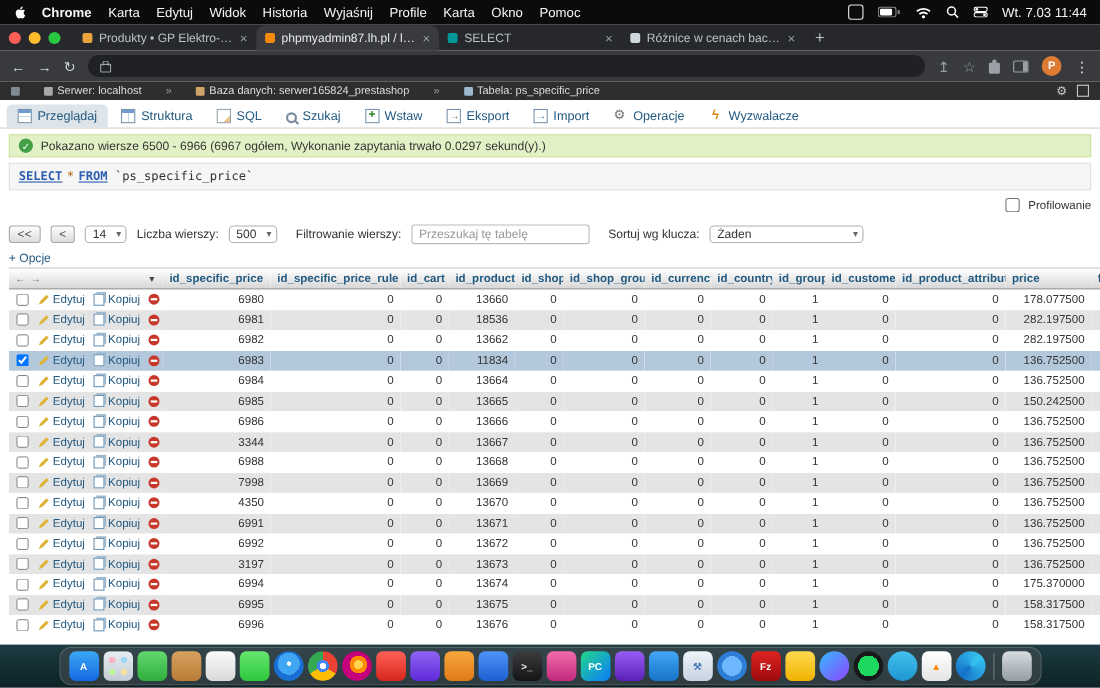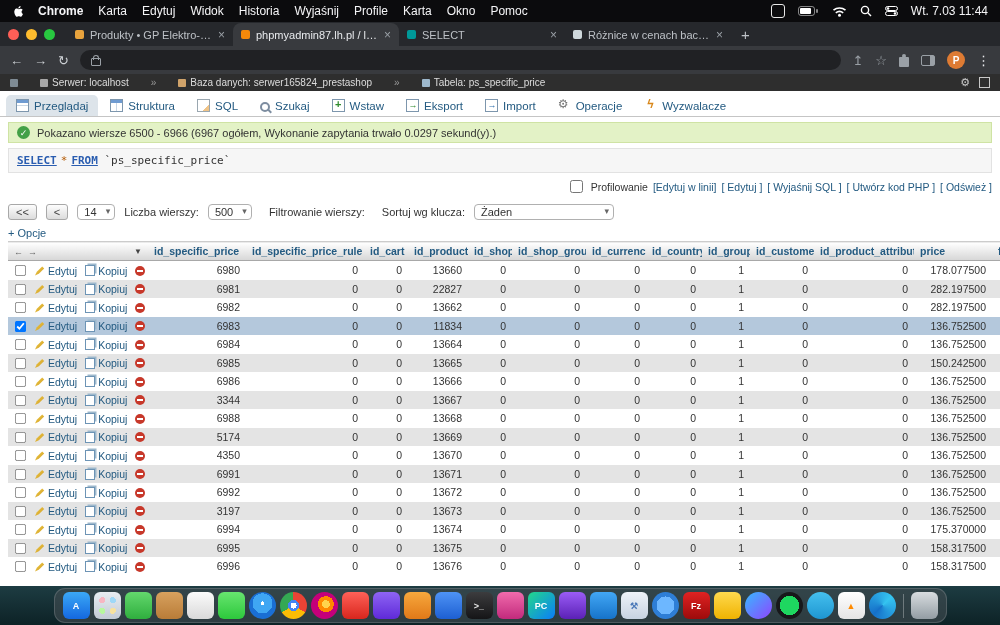--- a/index.html
+++ b/index.html
@@ -294,40 +294,34 @@
     </div>
 
     <div class="sqlbox">
       <span class="sql-kw">SELECT</span><span class="sql-star">*</span><span class="sql-kw">FROM</span>
       <span class="sql-tbl">`ps_specific_price`</span>
     </div>
 
     <div class="profrow">
       <input type="checkbox" style="">
       <span>Profilowanie</span>
-      <span style="display:flex;gap:5px">
-          <a class="plink">[Edytuj w linii]</a>
-          <a class="plink">[ Edytuj ]</a>
-          <a class="plink">[ Wyjaśnij SQL ]</a>
-          <a class="plink">[ Utwórz kod PHP ]</a>
-          <a class="plink">[ Odśwież ]</a>
-        </span>
     </div>
 
     <div class="pagerow">
       <button class="pgbtn">&lt;&lt;</button>
       <button class="pgbtn">&lt;</button>
       <span class="selwrap">
         <select class="sel"><option>14</option></select>
       </span>
       <span class="lbl">Liczba wierszy:</span>
       <span class="selwrap">
         <select class="sel"><option>500</option></select>
       </span>
       <span class="lbl" style="margin-left:8px">Filtrowanie wierszy:</span>
+      <input class="filter" placeholder="Przeszukaj tę tabelę" style="">
       <span class="lbl" style="margin-left:8px">Sortuj wg klucza:</span>
       <span class="selwrap">
         <select class="sel wide"><option>Żaden</option></select>
       </span>
     </div>
 
     <a class="optlink">+ Opcje</a>
 
     <div class="tablewrap">
       <table class="results">
@@ -396,21 +390,21 @@
                   <span>Edytuj</span>
                 </a><a class="rowlink">
                   <span class="aic ic-copy"></span>
                   <span>Kopiuj</span>
                 </a><a class="rowlink">
                   <span class="aic ic-del"></span>
                 </a></td>
               <td class="num">6981</td>
               <td class="num">0</td>
               <td class="num">0</td>
-              <td class="num">22827</td>
+              <td class="num">18536</td>
               <td class="num">0</td>
               <td class="num">0</td>
               <td class="num">0</td>
               <td class="num">0</td>
               <td class="num">1</td>
               <td class="num">0</td>
               <td class="num">0</td>
               <td class="num">282.197500</td>
               <td class="num"></td>
             </tr>
@@ -585,21 +579,21 @@
             <tr class="alt">
               <td class="actions"><input type="checkbox" style=""><a class="rowlink">
                   <span class="aic ic-edit"></span>
                   <span>Edytuj</span>
                 </a><a class="rowlink">
                   <span class="aic ic-copy"></span>
                   <span>Kopiuj</span>
                 </a><a class="rowlink">
                   <span class="aic ic-del"></span>
                 </a></td>
-              <td class="num">5174</td>
+              <td class="num">7998</td>
               <td class="num">0</td>
               <td class="num">0</td>
               <td class="num">13669</td>
               <td class="num">0</td>
               <td class="num">0</td>
               <td class="num">0</td>
               <td class="num">0</td>
               <td class="num">1</td>
               <td class="num">0</td>
               <td class="num">0</td>

